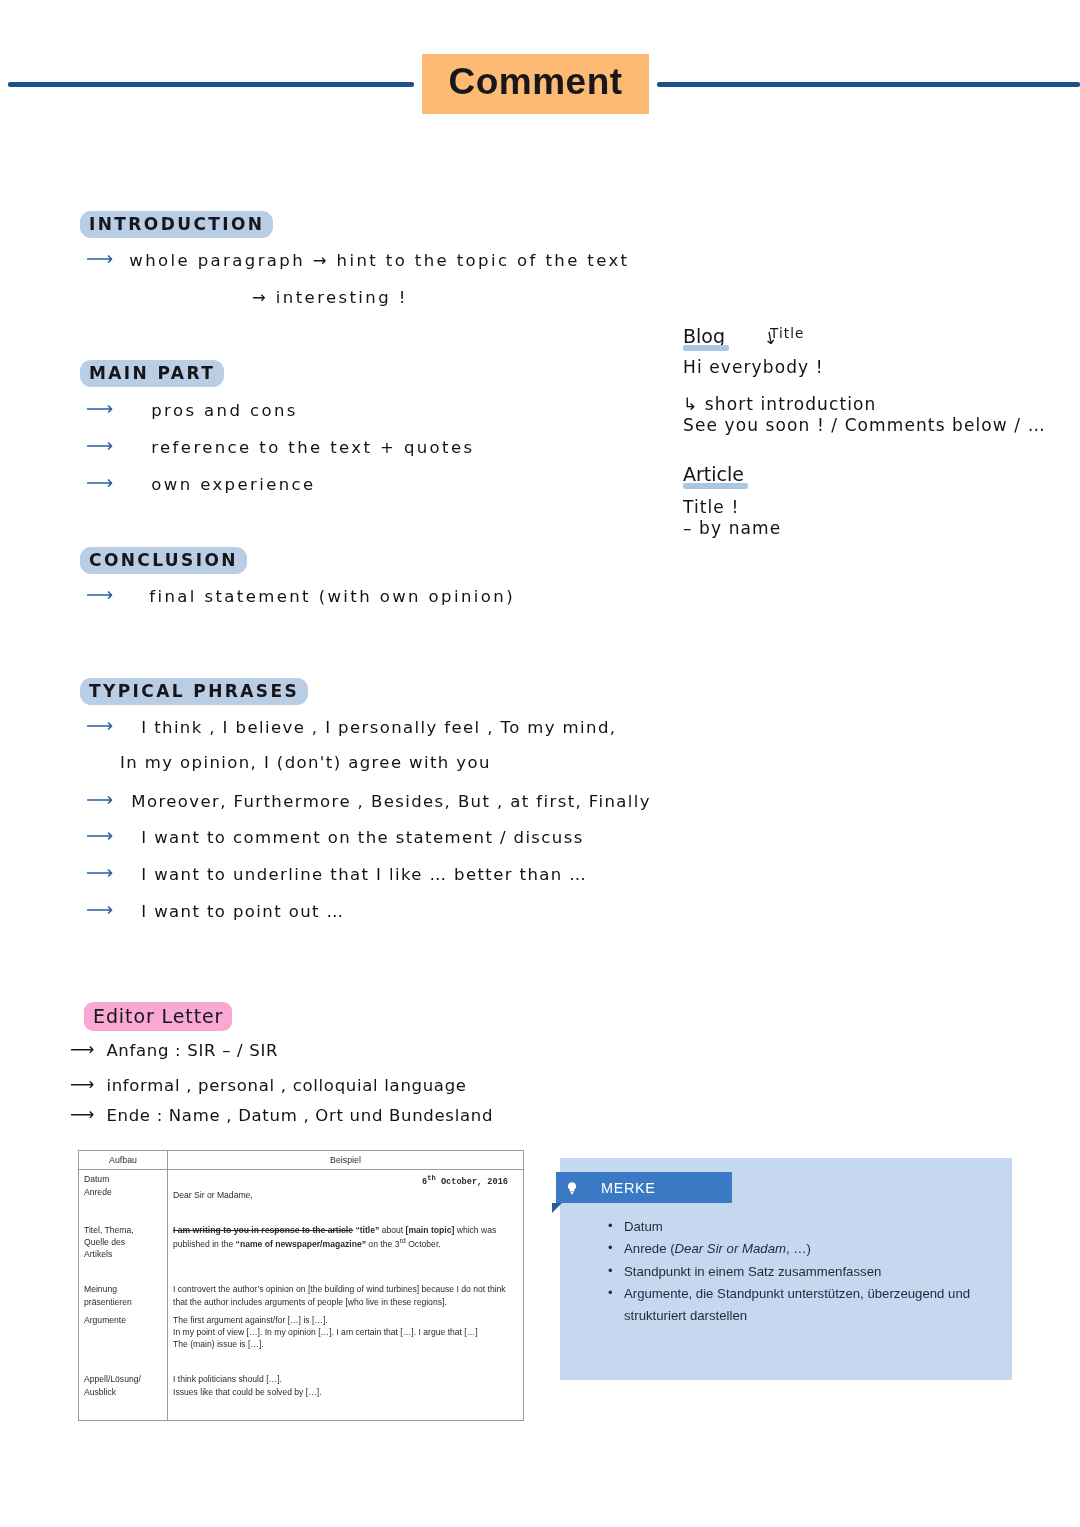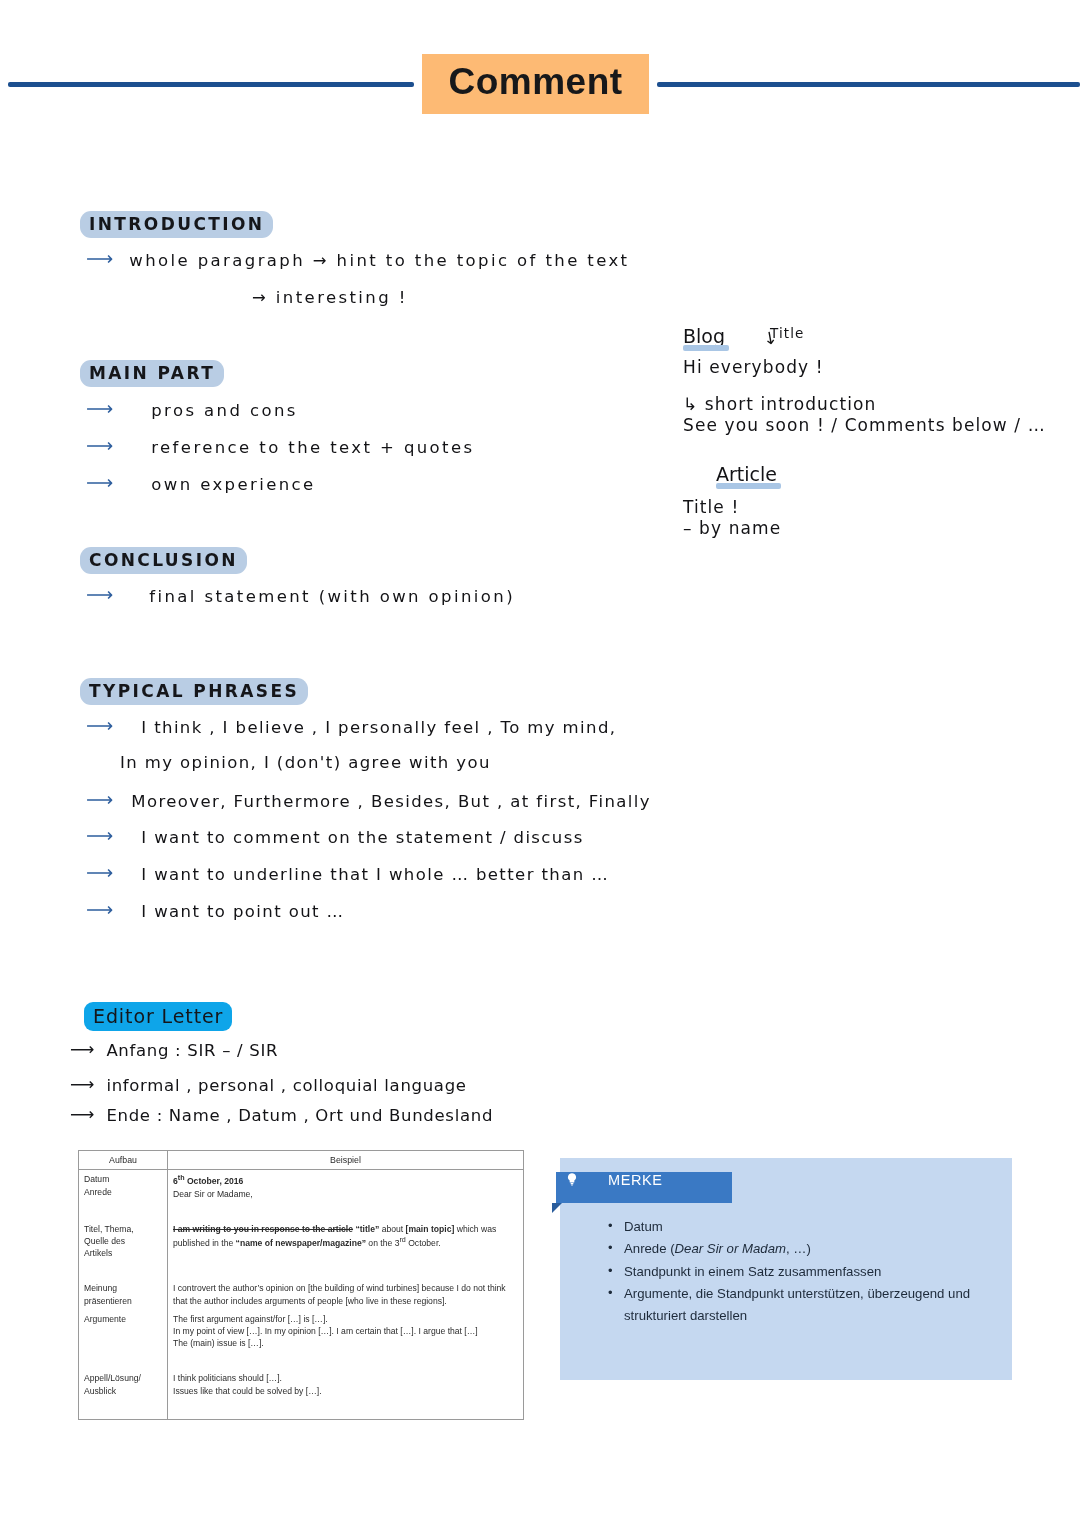--- a/index.html
+++ b/index.html
@@ -58,21 +58,21 @@
     font-size: 17px;
     font-weight: 600;
     letter-spacing: 2.4px;
     color: #15161a;
     background: #b9cde4;
     padding: 3px 9px 4px 9px;
     border-radius: 11px;
     white-space: nowrap;
   }
   .hl-head.green {
-    background: #0ea5e9;
+    background: #f9a8d4;
     letter-spacing: 0.9px;
     font-weight: 500;
     font-size: 19px;
     border-radius: 9px;
   }
 
   .arrow-row {
     position: absolute;
     display: flex;
     align-items: baseline;
@@ -174,43 +174,42 @@
   }
   table.aufbau th:last-child { border-right: none; }
   table.aufbau td {
     border-right: 1px solid #9a9a9a;
     padding: 3px 5px 3px 5px;
     vertical-align: top;
   }
   table.aufbau td:last-child { border-right: none; }
   td.col-a { width: 78px; }
   .rowgap td { height: 11px; padding: 0; }
-  .dateline { text-align: left; padding-right: 10px; }
+  .dateline { text-align: right; padding-right: 10px; font-family: Liberation Mono, monospace; }
   .strike { text-decoration: line-through; }
   b { font-weight: 700; }
 
   
   .merke {
     position: absolute;
     left: 560px;
     top: 1158px;
     width: 452px;
     height: 222px;
     background: #c5d8f0;
   }
   .merke-head {
     position: absolute;
     left: -4px;
     top: 14px;
     width: 176px;
     height: 31px;
     background: #3a79c4;
     display: flex;
-    align-items: flex-start;
-    gap: 7px;
+    align-items: center;
   }
   .merke-head::after {
     content: "";
     position: absolute;
     left: -4px;
     top: 31px;
     border-left: 10px solid #2a5d9c;
     border-bottom: 10px solid transparent;
   }
   .bulb {
@@ -300,21 +299,21 @@
 <div class="arrow-row" style="left:86px; top:791px;">
   <span class="arr">⟶</span>
   <span class="htext" style="margin-left:2px">Moreover,  Furthermore ,  Besides,  But ,  at  first,  Finally</span>
 </div>
 <div class="arrow-row" style="left:86px; top:827px;">
   <span class="arr">⟶</span>
   <span class="htext" style="margin-left:12px">I  want  to  comment  on  the  statement  /  discuss</span>
 </div>
 <div class="arrow-row" style="left:86px; top:864px;">
   <span class="arr">⟶</span>
-  <span class="htext" style="margin-left:12px">I  want  to  underline  that  I  whole … better than …</span>
+  <span class="htext" style="margin-left:12px">I  want  to  underline  that  I  like … better than …</span>
 </div>
 <div class="arrow-row" style="left:86px; top:901px;">
   <span class="arr">⟶</span>
   <span class="htext" style="margin-left:12px">I  want  to  point  out …</span>
 </div>
 
 <div class="hl-head green" style="left:84px; top:1002px;">Editor  Letter</div>
 <div class="arrow-row" style="left:70px; top:1041px;">
   <span class="arr dark">⟶</span>
   <span class="htext tight">Anfang :     SIR – / SIR</span>
@@ -328,21 +327,21 @@
   <span class="htext tight">Ende :    Name , Datum ,  Ort und Bundesland</span>
 </div>
 
 <div class="note-head" style="left:683px; top:325px;">Blog</div>
 <div class="arrow-diag" style="left:763px; top:327px;">↘</div>
 <div class="note-line note-small" style="left:770px; top:325px;">Title</div>
 <div class="note-line" style="left:683px; top:357px;">Hi  everybody !</div>
 <div class="note-line" style="left:683px; top:386px;margin-top:8px;">↳ short  introduction</div>
 <div class="note-line" style="left:683px; top:415px;">See  you  soon ! / Comments  below / …</div>
 
-<div class="note-head" style="left:716px; top:463px;">Article</div>
+<div class="note-head" style="left:683px; top:463px;">Article</div>
 <div class="note-line" style="left:683px; top:497px;">Title  !</div>
 <div class="note-line" style="left:683px; top:518px;">– by  name</div>
 
 <div class="tbl-wrap">
   <table class="aufbau">
     <tbody>
         <tr>
       <th class="col-a">Aufbau</th>
       <th>Beispiel</th>
     </tr>

